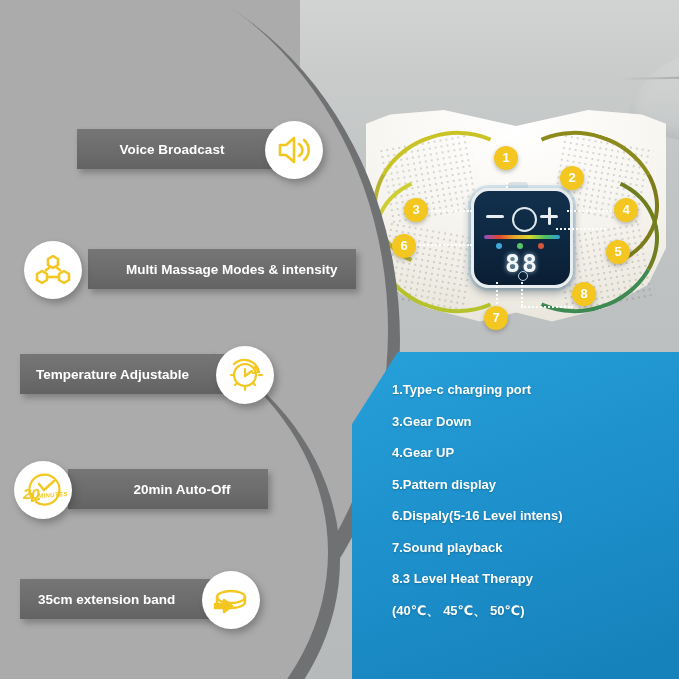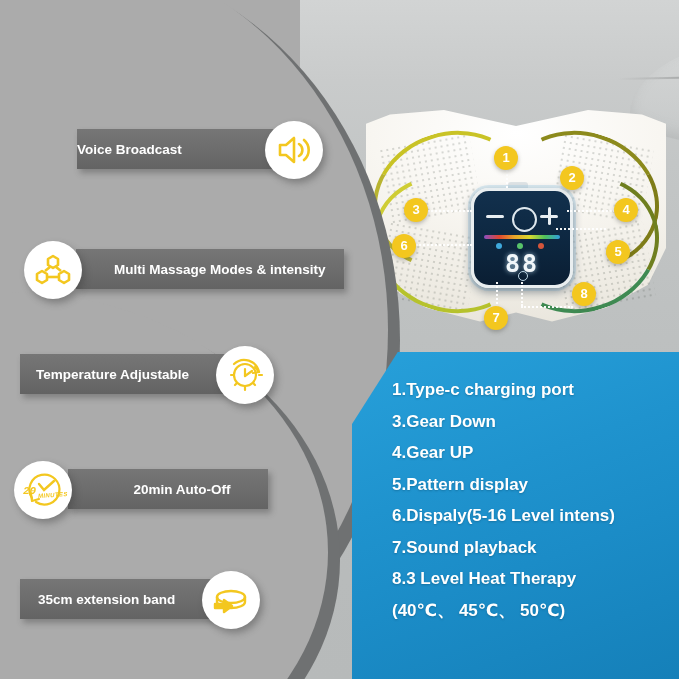--- a/index.html
+++ b/index.html
@@ -187,21 +187,21 @@
   .bluepanel{
     position:absolute;left:352px;top:352px;width:327px;height:327px;
     background:linear-gradient(160deg,#27a0da 0%,#1f93ce 38%,#1b8cc7 62%,#1580b9 100%);
     clip-path:polygon(14% 0%, 100% 0%, 100% 100%, 0% 100%, 0% 22%);
     box-shadow:-4px -4px 10px rgba(70,70,70,.25);
   }
   .blue-list{
     position:absolute;left:40px;top:22px;right:8px;
   }
   .blue-list li{
-    list-style:none;color:#ffffff;font-size:17px;font-weight:700;
+    list-style:none;color:#ffffff;font-size:13px;font-weight:700;
     line-height:31.5px;white-space:nowrap;
     text-shadow:0 1px 2px rgba(10,60,90,.35);
   }
   ul{margin:0;padding:0;}
 </style>
 </head>
 <body>
 
 <div class="stage">
 
@@ -263,33 +263,33 @@
   </div>
 
   <div class="swoosh-dark"></div>
   <div class="swoosh-light"></div>
   <div class="swoosh-dark2"></div>
   <div class="swoosh-light2"></div>
 
 
   <div class="feat" style="left:77px;top:121px;width:263px;">
     <div class="pill" style="left:0;width:208px;">
-      <span style="padding-right:18px;">Voice Broadcast</span>
+      <span style="text-align:center;padding-right:18px;">Voice Broadcast</span>
     </div>
     <div class="circ" style="left:188px;">
       <svg width="36" height="32" viewBox="0 0 36 32" fill="none" stroke="#f3c71f" stroke-width="2.6" stroke-linejoin="round" stroke-linecap="round">
         <path d="M4 11 h6 l8 -7 v24 l-8 -7 h-6 z"></path>
         <path d="M23 10 a7 7 0 0 1 0 12"></path>
         <path d="M28 6 a13 13 0 0 1 0 20"></path>
       </svg>
     </div>
   </div>
 
   <div class="feat" style="left:24px;top:241px;width:300px;">
-    <div class="pill" style="left:52px;width:268px;">
+    <div class="pill" style="left:64px;width:268px;">
       <span style="padding-left:38px;">Multi Massage Modes &amp; intensity</span>
     </div>
     <div class="circ" style="left:0;">
       <svg width="36" height="34" viewBox="0 0 36 34" fill="none" stroke="#f3c71f" stroke-width="2.6" stroke-linejoin="round">
         <polygon points="18,3 23,6 23,12 18,15 13,12 13,6"></polygon>
         <polygon points="7,18 12,21 12,27 7,30 2,27 2,21"></polygon>
         <polygon points="29,18 34,21 34,27 29,30 24,27 24,21"></polygon>
         <line x1="15" y1="14" x2="10" y2="18"></line>
         <line x1="21" y1="14" x2="26" y2="18"></line>
         <line x1="12" y1="24" x2="24" y2="24"></line>
@@ -316,21 +316,21 @@
   <div class="feat" style="left:14px;top:461px;width:280px;">
     <div class="pill" style="left:54px;width:200px;">
       <span style="text-align:center;padding-left:28px;">20min Auto-Off</span>
     </div>
     <div class="circ" style="left:0;">
       <svg width="46" height="44" viewBox="0 0 46 44" fill="none" stroke="#f3c71f" stroke-width="2.2" stroke-linecap="round">
         <path d="M12 30 A15 15 0 1 1 16 34"></path>
         <path d="M11 26 l1 7 7 -2" stroke-linejoin="round" fill="none"></path>
         <path d="M19 16 l5 6 10 -9" stroke-width="2.4"></path>
       </svg>
-      <div style="position:absolute;left:9px;top:24px;font-size:11px;font-weight:700;font-style:italic;color:#f3c71f;font-family:Liberation Mono, monospace;">20</div>
+      <div style="position:absolute;left:9px;top:24px;font-size:15px;font-weight:700;font-style:italic;color:#f3c71f;">20</div>
       <div style="position:absolute;left:24px;top:31px;font-size:6px;font-weight:700;font-style:italic;color:#f3c71f;letter-spacing:.4px;transform:rotate(-4deg);">MINUTES</div>
     </div>
   </div>
 
   <div class="feat" style="left:20px;top:571px;width:266px;">
     <div class="pill" style="left:0;width:196px;">
       <span style="padding-left:18px;">35cm extension band</span>
     </div>
     <div class="circ" style="left:182px;">
       <svg width="40" height="30" viewBox="0 0 40 30" fill="none" stroke="#f3c71f" stroke-width="2.4" stroke-linejoin="round" stroke-linecap="round">

